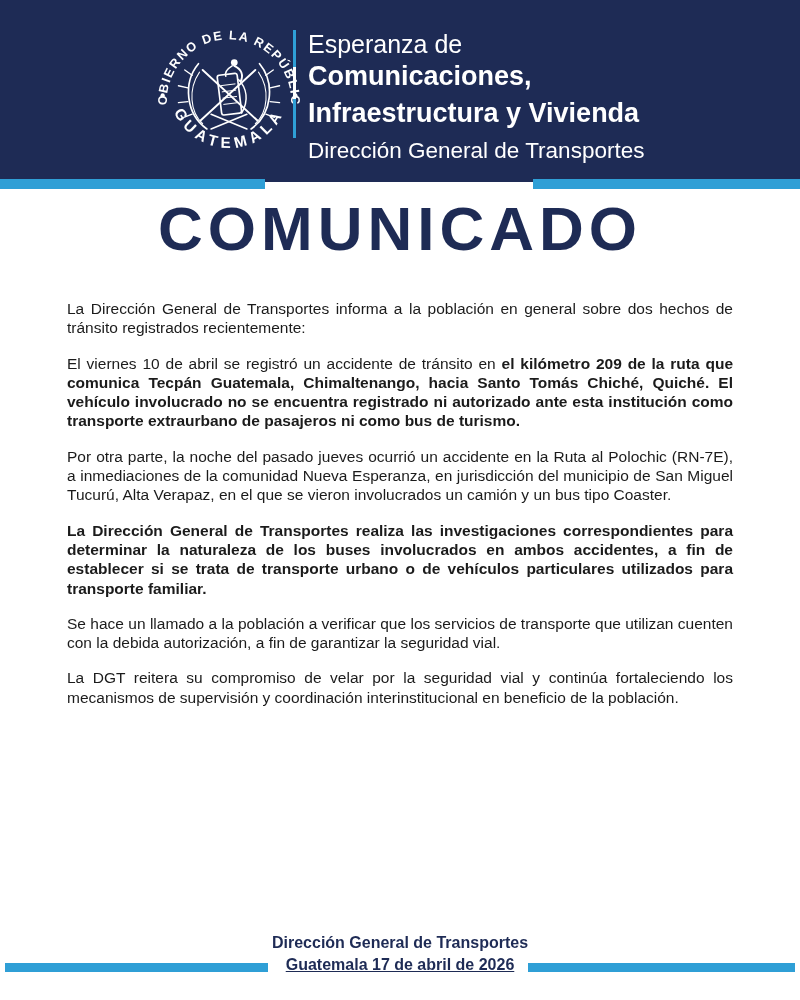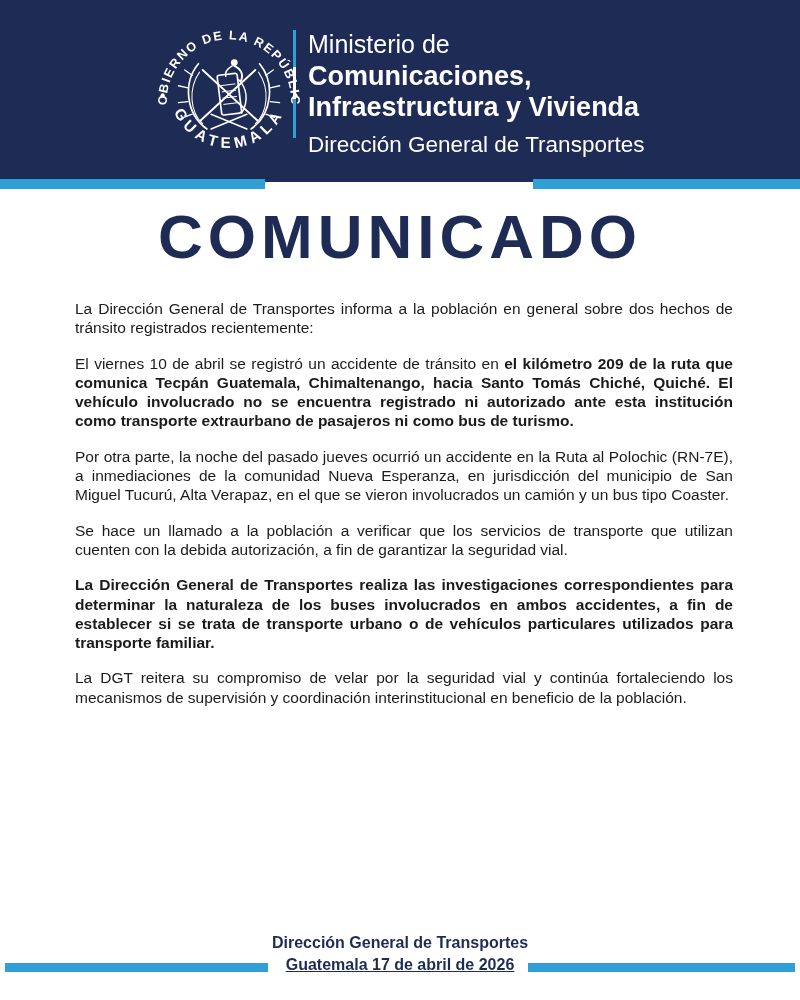--- a/index.html
+++ b/index.html
@@ -14,38 +14,38 @@
   }
   
   .header{position:absolute;top:0;left:0;width:800px;height:179px;background:var(--navy);}
   .seal{position:absolute;left:150px;top:11px;width:158px;height:158px;}
   .sep-line{
     position:absolute;left:293px;top:30px;width:3px;height:108px;
     background:linear-gradient(to bottom,var(--cyan) 0 34%,#ffffff 34% 64%,var(--cyan) 64% 100%);
   }
   .ministry{position:absolute;left:308px;top:32px;color:#ffffff;}
   .m-line1{font-size:25px;font-weight:400;line-height:25px;margin-bottom:6px;}
-  .m-line2{font-size:27px;font-weight:700;line-height:27px;margin-bottom:4px;}
+  .m-line2{font-size:27px;font-weight:700;line-height:27px;margin-bottom:10px;}
   .m-line3{font-size:27px;font-weight:700;line-height:27px;margin-bottom:12px;}
   .m-line4{font-size:22.5px;font-weight:400;line-height:24px;}
   
   .stripe-top-left{position:absolute;top:179px;left:0;width:265px;height:10px;background:var(--cyan);}
   .stripe-top-right{position:absolute;top:179px;left:533px;width:267px;height:10px;background:var(--cyan);}
   .stripe-top-gapline{position:absolute;top:179px;left:265px;width:268px;height:3px;background:var(--navy);}
   
   .title{
-    position:absolute;top:200px;left:0;width:800px;text-align:center;
+    position:absolute;top:192px;left:0;width:800px;text-align:center;
     color:var(--navy);font-size:62px;font-weight:800;letter-spacing:5px;line-height:74px;
   }
   
   .body-text{
     position:absolute;top:299px;left:67px;width:666px;
     color:var(--ink);font-size:15.5px;line-height:19.3px;text-align:justify;
   }
-  .para{margin:0 0 16px 8px;}
+  .para{margin:0 0 16px 0;}
   .para .b{font-weight:700;}
   
   .footer-org,.footer-date{
     position:absolute;left:0;width:800px;text-align:center;
     color:var(--navy);font-weight:700;font-size:16px;line-height:20px;
   }
   .footer-org{top:933px;}
   .footer-date{top:955px;text-decoration:underline;}
   .stripe-bottom-left{position:absolute;top:963px;left:5px;width:263px;height:9px;background:var(--cyan);}
   .stripe-bottom-right{position:absolute;top:963px;left:528px;width:267px;height:9px;background:var(--cyan);}
@@ -94,39 +94,39 @@
         <circle cx="80" cy="49" r="3.2" fill="#ffffff" stroke="none"></circle>
         <path d="M80,52 C87,55 89,61 86,67" stroke-width="1.8"></path>
         <path d="M84,65 C92,73 94,85 87,97" stroke-width="1.4"></path>
         <path d="M78,52 C73,55 71,59 72,62" stroke-width="1.4"></path>
       </g>
     </svg>
 
     <div class="sep-line"></div>
 
     <div class="ministry">
-      <div class="m-line1">Ministerio de</div>
+      <div class="m-line1">Esperanza de</div>
       <div class="m-line2">Comunicaciones,</div>
       <div class="m-line3">Infraestructura y Vivienda</div>
       <div class="m-line4">Dirección General de Transportes</div>
     </div>
   </div>
 
   <div class="stripe-top-left"></div>
   <div class="stripe-top-gapline"></div>
   <div class="stripe-top-right"></div>
 
   <div class="title">COMUNICADO</div>
 
   <div class="body-text">
       <p class="para"><span>La Dirección General de Transportes informa a la población en general sobre dos hechos de tránsito registrados recientemente:</span></p>
       <p class="para"><span>El viernes 10 de abril se registró un accidente de tránsito en </span><span class="b">el kilómetro 209 de la ruta que comunica Tecpán Guatemala, Chimaltenango, hacia Santo Tomás Chiché, Quiché. El vehículo involucrado no se encuentra registrado ni autorizado ante esta institución como transporte extraurbano de pasajeros ni como bus de turismo.</span></p>
       <p class="para"><span>Por otra parte, la noche del pasado jueves ocurrió un accidente en la Ruta al Polochic (RN-7E), a inmediaciones de la comunidad Nueva Esperanza, en jurisdicción del municipio de San Miguel Tucurú, Alta Verapaz, en el que se vieron involucrados un camión y un bus tipo Coaster.</span></p>
+      <p class="para"><span class="b">La Dirección General de Transportes  realiza las investigaciones correspondientes para determinar la naturaleza de los buses involucrados en ambos accidentes, a fin de establecer si se trata de transporte urbano o de vehículos particulares utilizados para transporte familiar.</span></p>
       <p class="para"><span>Se hace un llamado a la población a verificar que los servicios de transporte que utilizan cuenten con la debida autorización, a fin de garantizar la seguridad vial.</span></p>
-      <p class="para"><span class="b">La Dirección General de Transportes  realiza las investigaciones correspondientes para determinar la naturaleza de los buses involucrados en ambos accidentes, a fin de establecer si se trata de transporte urbano o de vehículos particulares utilizados para transporte familiar.</span></p>
       <p class="para"><span>La DGT reitera su compromiso de velar por la seguridad vial y continúa fortaleciendo los mecanismos de supervisión y coordinación interinstitucional en beneficio de la población.</span></p>
     </div>
 
   <div class="footer-org">Dirección General de Transportes</div>
   <div class="footer-date">Guatemala 17 de abril de 2026</div>
   <div class="stripe-bottom-left"></div>
   <div class="stripe-bottom-right"></div>
 
 </div>
 

